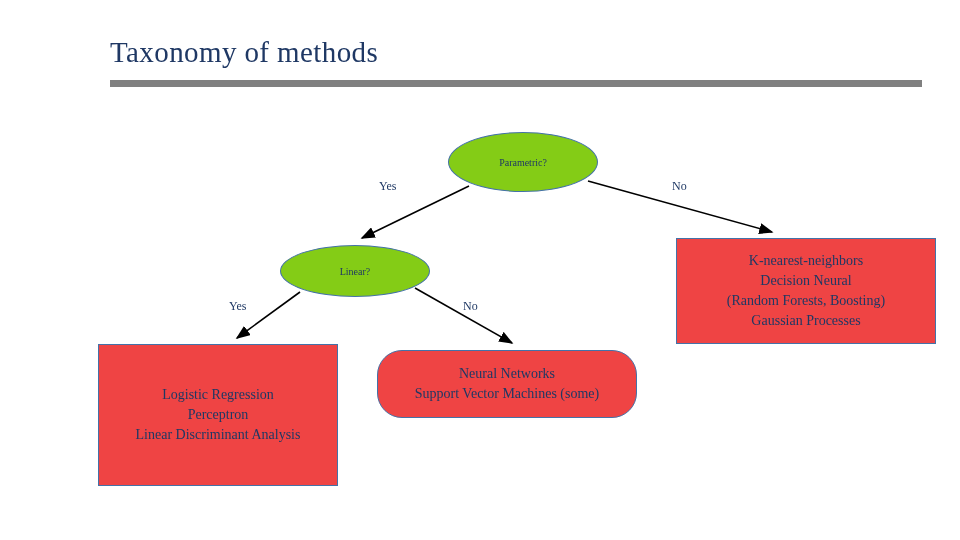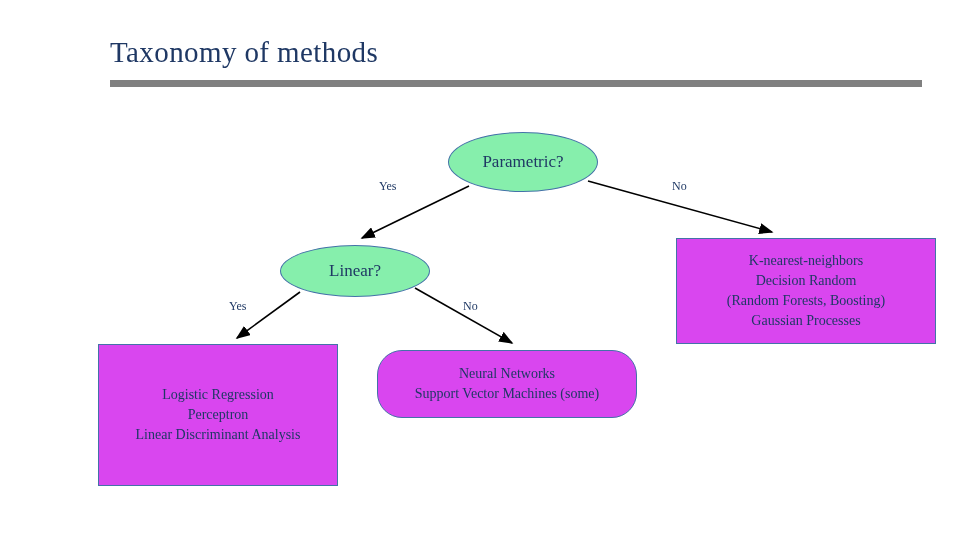--- a/index.html
+++ b/index.html
@@ -31,34 +31,34 @@
   #title-rule {
     position: absolute;
     left: 78px;
     top: 80px;
     width: 812px;
     height: 7px;
     background: #808080;
   }
   .ellipse {
     position: absolute;
-    background: #86efac;
+    background: #84cc16;
     border: 1px solid #4472a8;
     border-radius: 50%;
     display: flex;
     align-items: center;
     justify-content: center;
     text-align: center;
-    font-size: 17px;
+    font-size: 10px;
     color: #1f3864;
     box-sizing: border-box;
   }
   .box {
     position: absolute;
-    background: #d946ef;
+    background: #ef4444;
     border: 1px solid #4472a8;
     display: flex;
     align-items: center;
     justify-content: center;
     text-align: center;
     font-size: 14px;
     color: #1f3864;
     line-height: 1.42;
     box-sizing: border-box;
   }
@@ -100,21 +100,21 @@
   <div class="ellipse" style="left:416px; top:132px; width:150px; height:60px;">
     <span>Parametric?</span>
   </div>
 
   <div class="ellipse" style="left:248px; top:245px; width:150px; height:52px;">
     <span>Linear?</span>
   </div>
 
   <div class="box" style="left:644px; top:238px; width:260px; height:106px; flex-direction:column;">
     <span>K-nearest-neighbors</span>
-    <span>Decision Random</span>
+    <span>Decision Neural</span>
     <span>(Random Forests, Boosting)</span>
     <span>Gaussian Processes</span>
   </div>
 
   <div class="box" style="left:66px; top:344px; width:240px; height:142px; flex-direction:column;align-items:center;">
     <span>Logistic Regression</span>
     <span>Perceptron</span>
     <span>Linear Discriminant Analysis</span>
   </div>
 

